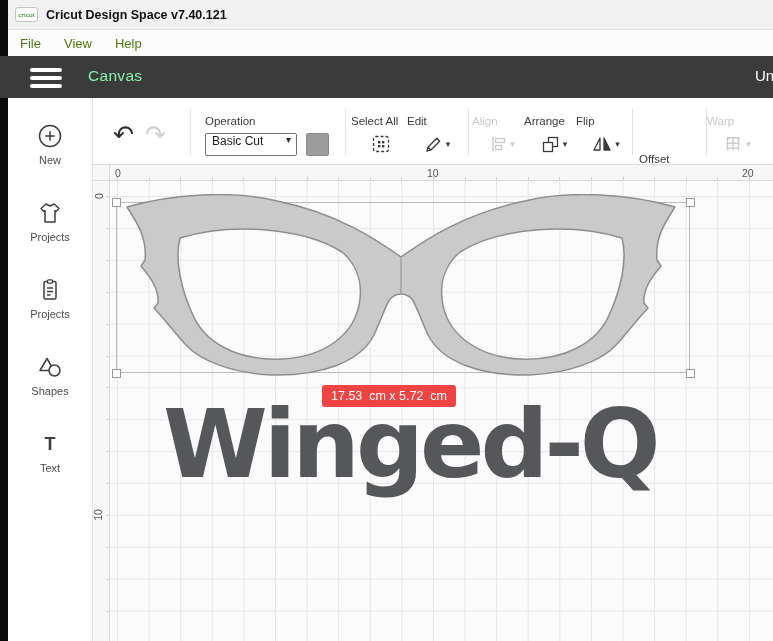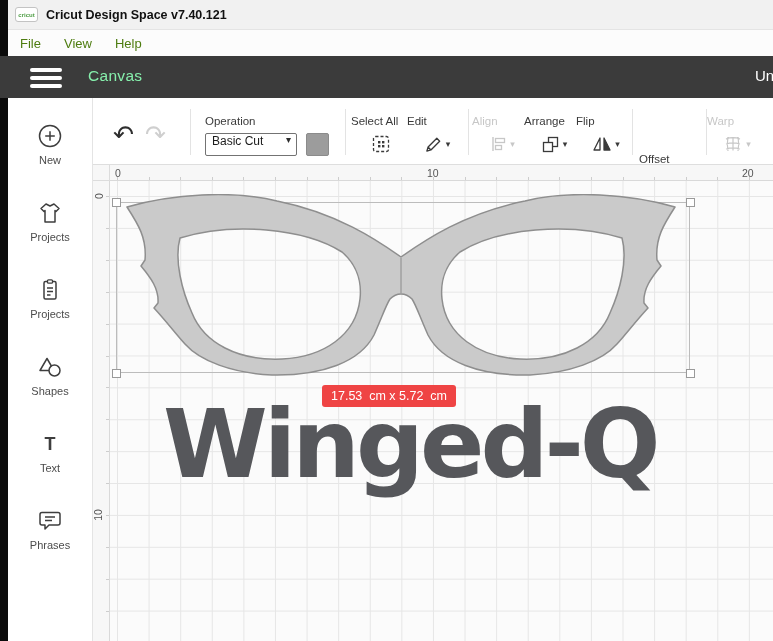--- a/index.html
+++ b/index.html
@@ -221,27 +221,20 @@
         <polygon points="10,4.5 17,16.5 3,16.5" fill="none" stroke="currentColor" stroke-width="1.5" stroke-linejoin="round"></polygon>
         <circle cx="17.5" cy="16.5" r="5.5" fill="#fff" stroke="currentColor" stroke-width="1.5"></circle>
       </svg>
       <span class="lbl">Shapes</span>
     </div>
     <div class="sb-item">
       <svg width="26" height="26" viewBox="0 0 26 26">
         <text x="13" y="19" text-anchor="middle" font-size="18" font-weight="bold" fill="currentColor">T</text>
       </svg>
       <span class="lbl">Text</span>
-    </div>
-    <div class="sb-item">
-      <svg width="26" height="26" viewBox="0 0 26 26">
-        <path d="M5,4.5 L21,4.5 Q23,4.5 23,6.5 L23,15 Q23,17 21,17 L12,17 L8,21 L8,17 L5,17 Q3,17 3,15 L3,6.5 Q3,4.5 5,4.5 Z" fill="none" stroke="currentColor" stroke-width="1.5" stroke-linejoin="round"></path>
-        <path d="M8,9 L18,9 M8,12.5 L15,12.5" stroke="currentColor" stroke-width="1.3"></path>
-      </svg>
-      <span class="lbl">Phrases</span>
     </div>
   </div>
 
   <div class="abs canvasarea">
     <div class="corner"></div>
     <div class="hruler">
       <span style="left:5px;">0</span>
       <span style="left:317px;">10</span>
       <span style="left:632px;">20</span>
     </div>

